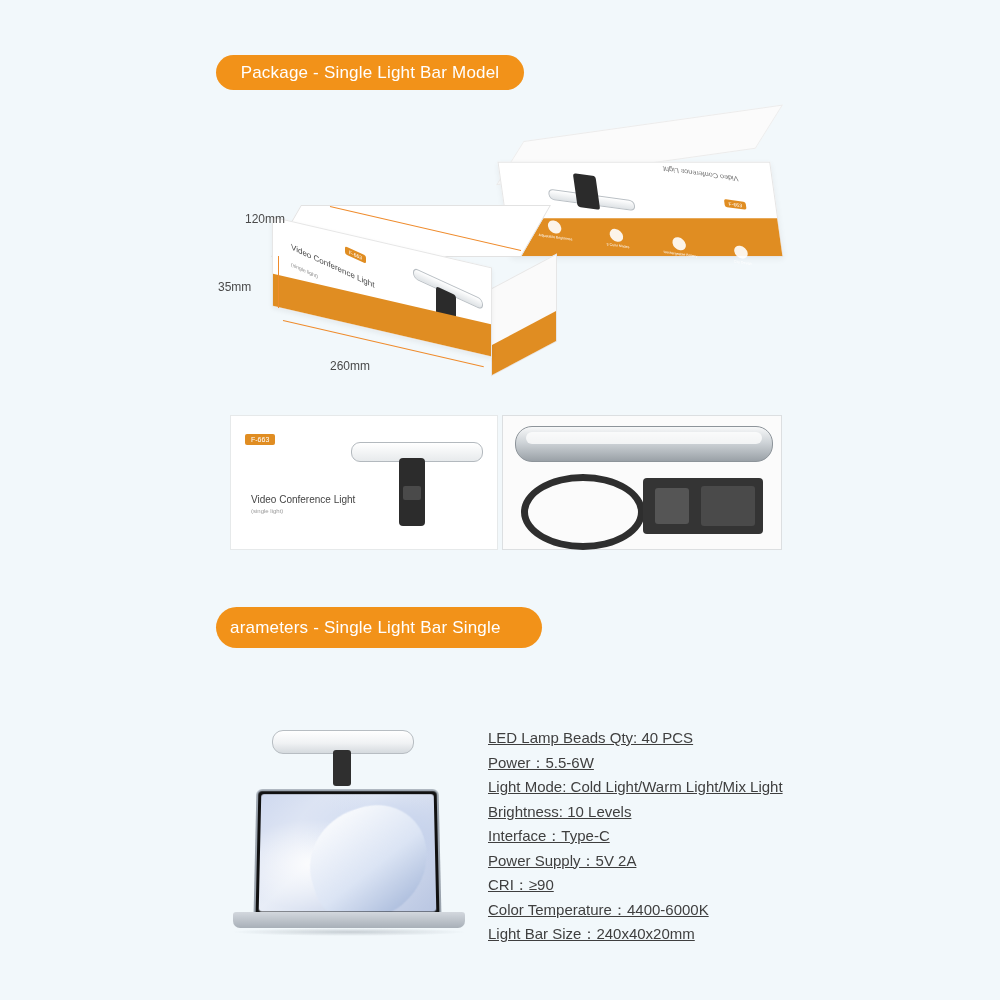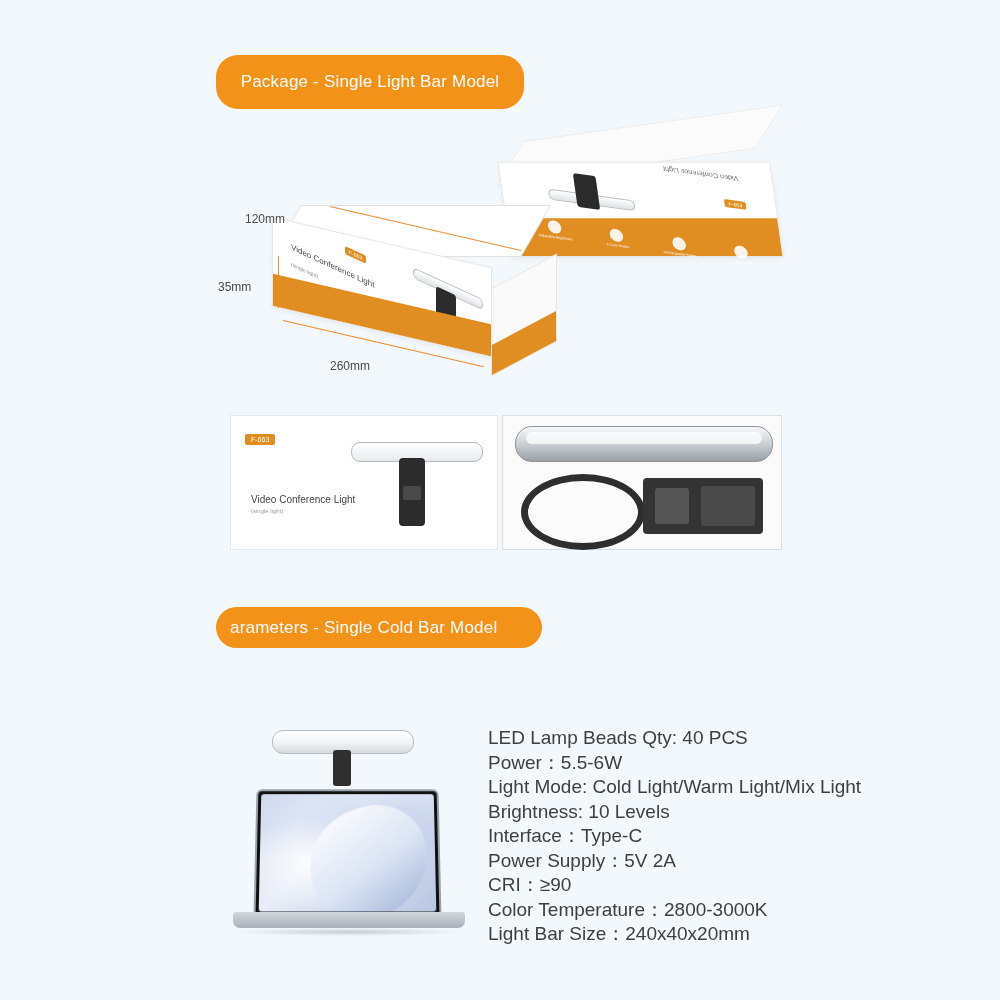--- a/index.html
+++ b/index.html
@@ -33,21 +33,21 @@
     display: flex;
     align-items: center;
     justify-content: center;
     white-space: nowrap;
     box-sizing: border-box;
   }
   #pill-package {
     left: 216px;
     top: 55px;
     width: 308px;
-    height: 54px;
+    height: 35px;
   }
   #pill-parameters {
     left: 216px;
     top: 607px;
     width: 326px;
     height: 41px;
     justify-content: flex-start;
     padding-left: 14px;
     overflow: hidden;
   }
@@ -504,24 +504,25 @@
     background: radial-gradient(ellipse at center, rgba(120,130,140,0.35), rgba(120,130,140,0) 70%);
   }
 
   #spec-list {
     position: absolute;
     left: 488px;
     top: 726px;
     width: 430px;
   }
   #spec-list .spec-item {
-    font-size: 19px;
+    font-size: 15px;
     color: #3f3f3f;
     line-height: 24.5px;
     white-space: nowrap;
+    text-decoration: underline;
   }
 </style>
 </head>
 <body>
 
 <div class="page">
 
   <div class="pill" id="pill-package">Package - Single Light Bar Model</div>
 
   <div class="photo-zone" id="box-back">
@@ -583,21 +584,21 @@
     <div class="title">Video Conference Light</div>
     <div class="subtitle">(single light)</div>
   </div>
 
   <div class="photo-zone" id="tray">
     <div class="bar-product"></div>
     <div class="cable"></div>
     <div class="clip-product"></div>
   </div>
 
-  <div class="pill" id="pill-parameters">arameters - Single Cold Bar Model</div>
+  <div class="pill" id="pill-parameters">arameters - Single Light Bar Single</div>
 
   <div id="laptop">
     <div class="lamp-bar"></div>
     <div class="lamp-stem"></div>
     <div class="screen">
       <div class="wall">
         <div class="swirl"></div>
       </div>
     </div>
     <div class="base"></div>
@@ -605,17 +606,17 @@
   </div>
 
   <div id="spec-list">
     <div class="spec-item">LED Lamp Beads Qty: 40 PCS</div>
     <div class="spec-item">Power：5.5-6W</div>
     <div class="spec-item">Light Mode: Cold Light/Warm Light/Mix Light</div>
     <div class="spec-item">Brightness: 10 Levels</div>
     <div class="spec-item">Interface：Type-C</div>
     <div class="spec-item">Power Supply：5V 2A</div>
     <div class="spec-item">CRI：≥90</div>
-    <div class="spec-item">Color Temperature：2800-3000K</div>
+    <div class="spec-item">Color Temperature：4400-6000K</div>
     <div class="spec-item">Light Bar Size：240x40x20mm</div>
   </div>
 
 </div>
 
 </body></html>

